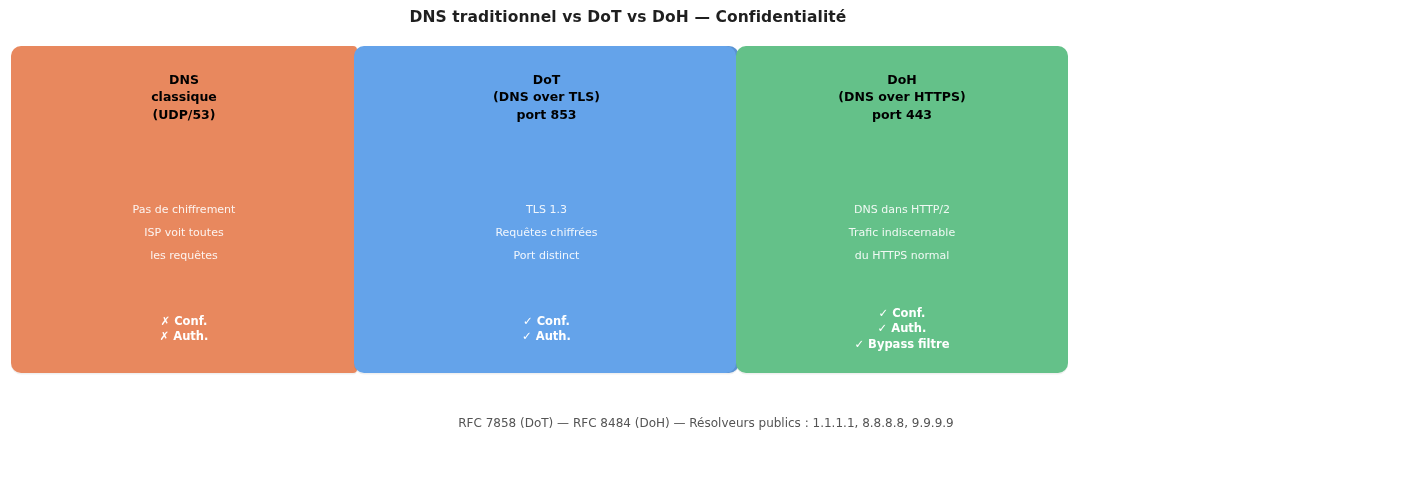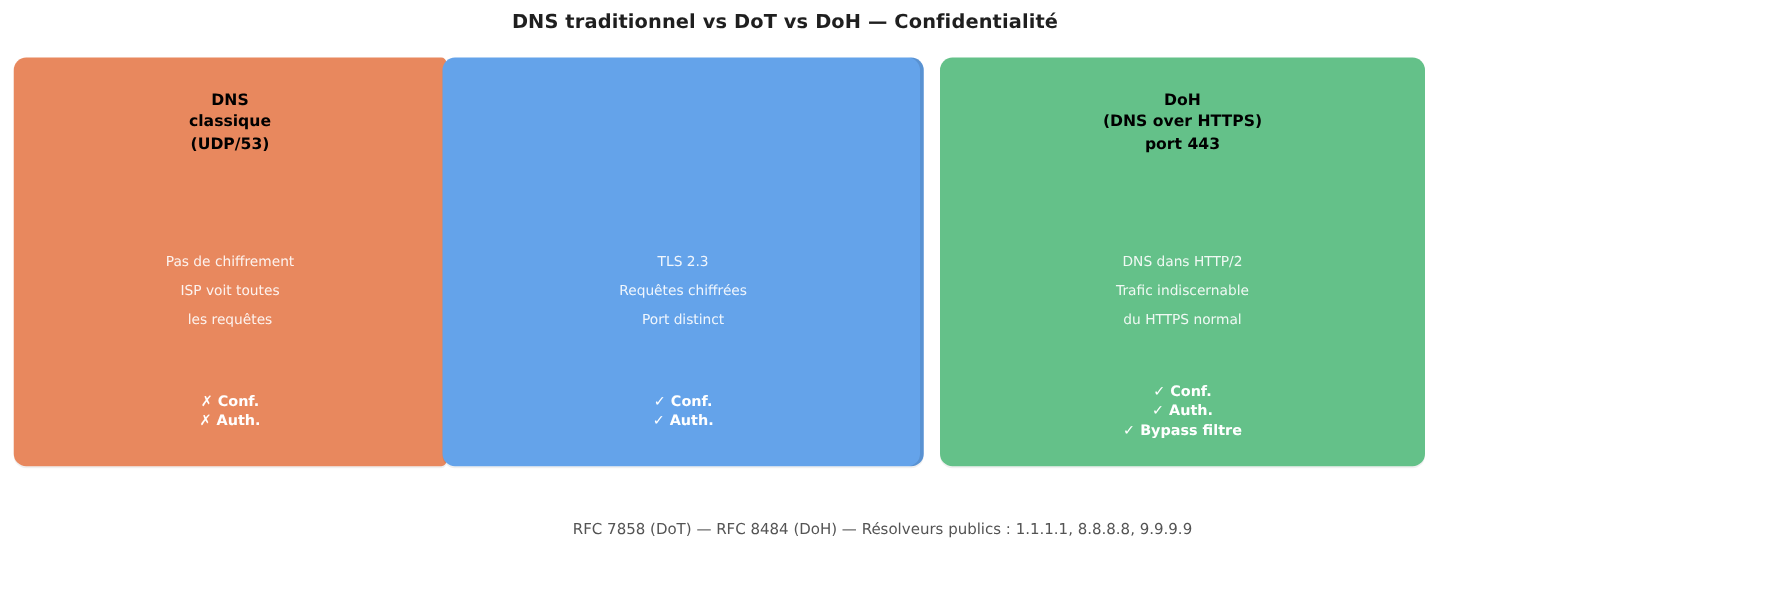--- a/index.html
+++ b/index.html
@@ -94,23 +94,23 @@
     height: 327px;
     background: #64a3ea;
     z-index: 2;
     box-shadow: -3px 0 0 rgba(0,0,0,0.10) inset, 0 1.5px 0 rgba(0,0,0,0.06);
   }
   #panel-dot .title-block { top: 25px; }
   #panel-dot .body-block  { top: 152px; }
   #panel-dot .badge-block { top: 268px; }
   
   #panel-doh {
-    left: 752px;
+    left: 736px;
     top: 46px;
-    width: 388px;
+    width: 332px;
     height: 327px;
     background: #64c189;
     z-index: 2;
     box-shadow: 0 1.5px 0 rgba(0,0,0,0.06);
   }
   #panel-doh .title-block { top: 25px; }
   #panel-doh .body-block  { top: 152px; }
   #panel-doh .badge-block { top: 260px; }
   
   .fig-footer {
@@ -135,21 +135,24 @@
 classique
 (UDP/53)</div>
     <div class="body-block">Pas de chiffrement
 ISP voit toutes
 les requêtes</div>
     <div class="badge-block">✗ Conf.
 ✗ Auth.</div>
   </div>
 
   <div class="panel" id="panel-dot">
-    <div class="body-block">TLS 2.3
+    <div class="title-block">DoT
+(DNS over TLS)
+port 853</div>
+    <div class="body-block">TLS 1.3
 Requêtes chiffrées
 Port distinct</div>
     <div class="badge-block">✓ Conf.
 ✓ Auth.</div>
   </div>
 
   <div class="panel" id="panel-doh">
     <div class="title-block">DoH
 (DNS over HTTPS)
 port 443</div>

